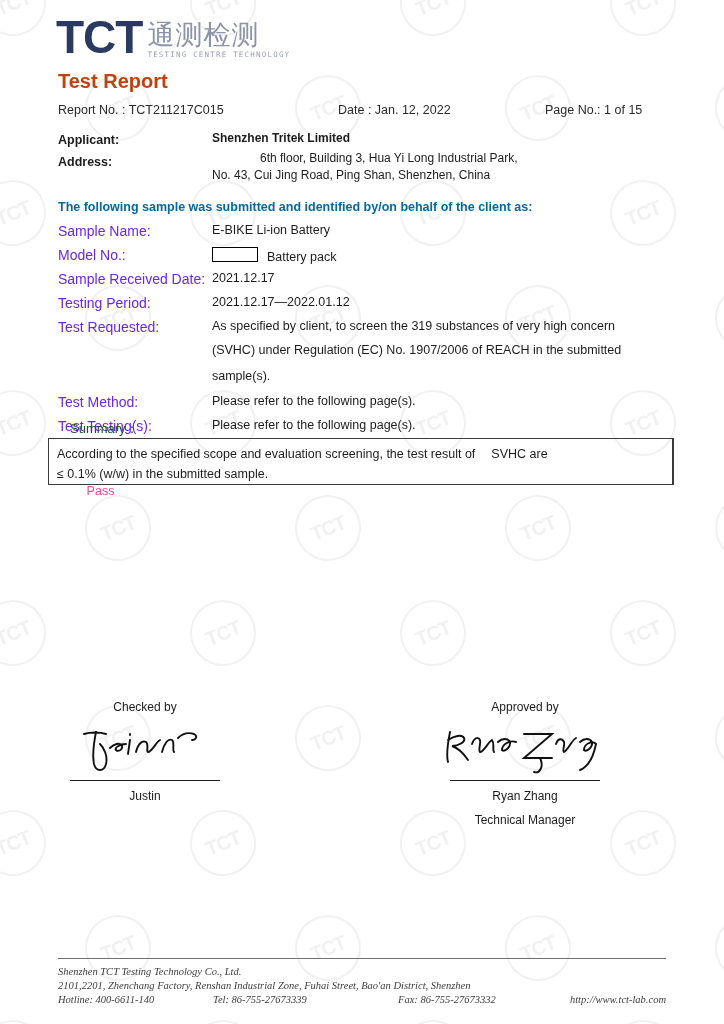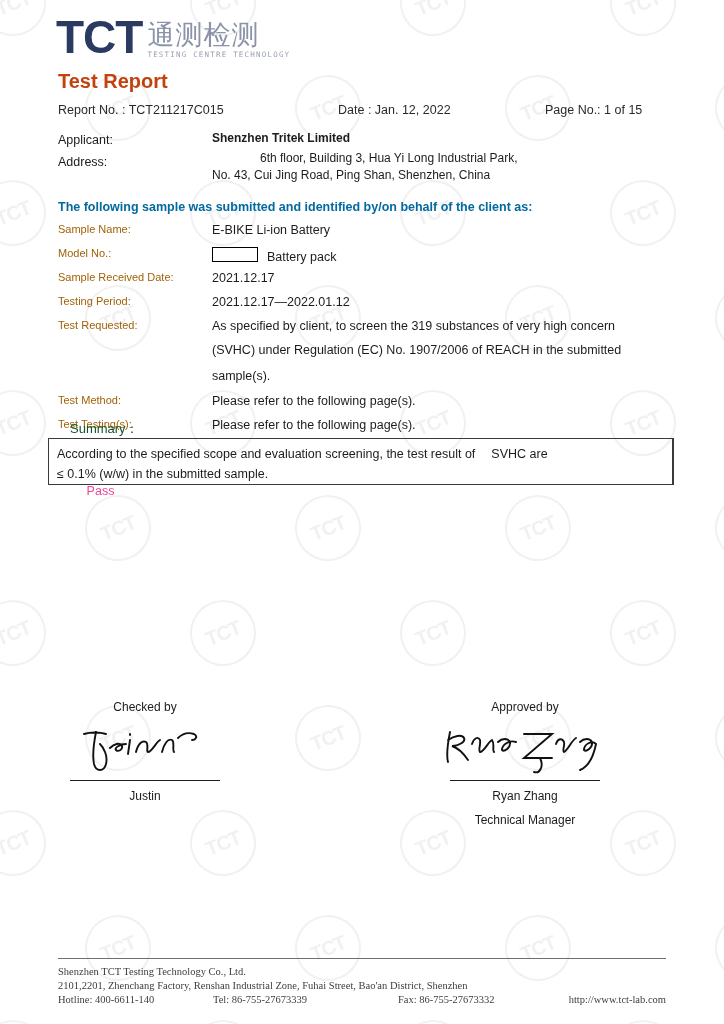--- a/index.html
+++ b/index.html
@@ -107,21 +107,21 @@
   }
   .meta-report { position: absolute; left: 0; }
   .meta-date   { position: absolute; left: 280px; }
   .meta-page   { position: absolute; left: 487px; }
 
   
   .applicant-block { position: absolute; left: 58px; top: 131px; width: 620px; }
   .ap-label {
     position: absolute;
     font-size: 12.5px;
-    font-weight: normal;
+    font-weight: bold;
     color: #1c1c1c;
   }
   .ap-label.l1 { top: 2px; }
   .ap-label.l2 { top: 24px; }
   .ap-value {
     position: absolute;
     left: 154px;
     font-size: 12px;
     color: #1c1c1c;
   }
@@ -139,22 +139,22 @@
     color: #0369a1;
   }
 
   
   .details { position: absolute; left: 58px; top: 223px; width: 620px; }
   .drow { position: relative; height: 24px; }
   .drow .dlabel {
     position: absolute;
     left: 0;
     top: 0;
-    font-size: 11px;
-    color: #a16207;
+    font-size: 14px;
+    color: #6d28d9;
   }
   .drow .dvalue {
     position: absolute;
     left: 154px;
     top: 0;
     font-size: 12.5px;
     color: #1c1c1c;
   }
   .redaction-box {
     display: inline-block;
@@ -235,20 +235,21 @@
 
   
   .footer {
     position: absolute;
     left: 58px;
     top: 958px;
     width: 608px;
     border-top: 1.4px solid #6f6f6f;
     padding-top: 6px;
     font-family: "Liberation Serif", serif;
+    font-style: italic;
     font-size: 10.5px;
     line-height: 14px;
     color: #3d3d3d;
   }
   .footer .f-line { position: relative; height: 14px; }
   .footer .f-hotline { position: absolute; left: 0; }
   .footer .f-tel     { position: absolute; left: 155px; }
   .footer .f-fax     { position: absolute; left: 340px; }
   .footer .f-url     { position: absolute; right: 0; }
 </style>

